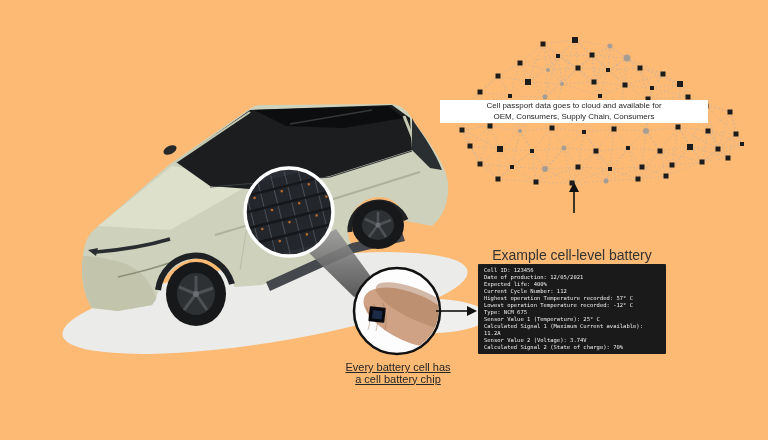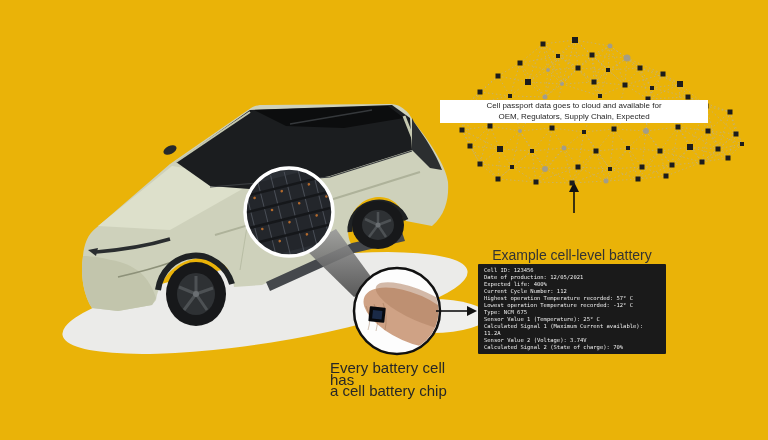--- a/index.html
+++ b/index.html
@@ -1,30 +1,30 @@
 <!DOCTYPE html>
 <html style="--car-body: #ced1bb; --car-body-shade: #c2c5ac; --hood-highlight: #dde0cb; --glass: #1b1d1f; --roof: #0c0d0e; --terminal-bg: #1a1a1a; --terminal-text: #ededed; --node-dark: #1c1c1c; --node-gray: #999999; --edge: #b0b0b0; --skin: #cfa285; --skin-shade: #b08262; --chip: #07090d; --beam-light: #9a9a9a; --beam-dark: #4a4a4a;"><head>
 <meta charset="utf-8">
 <style>
   html,body{margin:0;padding:0;background:#fff;}
-  #stage{position:relative;width:768px;height:440px;background:#eab308;overflow:hidden;
+  #stage{position:relative;width:768px;height:440px;background:#fdba74;overflow:hidden;
          font-family:"Liberation Sans",sans-serif;}
   #art{position:absolute;left:0;top:0;}
   .overlay{position:absolute;color:#222;}
   #cloud-label{left:440px;top:100px;width:268px;text-align:center;
                font-size:8px;line-height:10.5px;color:#1f1f1f;background:#fff;padding:1px 0;}
   #terminal-title{left:468px;top:247px;width:208px;text-align:center;
                   font-size:14px;color:#333;font-weight:500;}
   #terminal{left:478px;top:264px;width:188px;height:90px;box-sizing:border-box;
             background:var(--terminal-bg,#1a1a1a);color:var(--terminal-text,#ededed);
             padding:3px 6px;border-radius:1px;overflow:hidden;}
   #terminal .tline{font-family:"DejaVu Sans Mono",monospace;font-size:5.5px;line-height:7px;
                    white-space:nowrap;}
-  #chip-caption{left:330px;top:362px;width:136px;text-align:left;
-                font-size:15px;line-height:11.5px;color:#272727;}
+  #chip-caption{left:330px;top:362px;width:136px;text-align:center;
+                font-size:11px;line-height:11.5px;color:#272727;text-decoration:underline;}
 </style>
 </head>
 <body>
 
 <div id="stage">
 
   <svg id="art" width="768" height="440" viewBox="0 0 768 440">
     <defs>
       <linearGradient id="beamGrad" x1="0" y1="0" x2="0" y2="1">
         <stop offset="0" style="stop-color:var(--beam-light)"></stop>
@@ -497,21 +497,21 @@
         <rect x="533.5" y="179.5" width="5" height="5" fill="#1c1c1c"></rect>
         <rect x="569.5" y="180.5" width="5" height="5" fill="#1c1c1c"></rect>
         <circle cx="606" cy="181" r="2.5" fill="#999999" opacity="0.85"></circle>
         <rect x="635.5" y="176.5" width="5" height="5" fill="#1c1c1c"></rect>
         <rect x="663.5" y="173.5" width="5" height="5" fill="#1c1c1c"></rect>
       </g>
   </svg>
 
   <div class="overlay" id="cloud-label">
     <div>Cell passport data goes to cloud and available for</div>
-    <div>OEM, Regulators, Supply Chain, Expected</div>
+    <div>OEM, Consumers, Supply Chain, Consumers</div>
   </div>
 
   <div class="overlay" id="terminal-title">Example cell-level battery passport on chip</div>
 
   <div class="overlay" id="terminal">
       <div class="tline">Cell ID: 123456</div>
       <div class="tline">Date of production: 12/05/2021</div>
       <div class="tline">Expected life: 400%</div>
       <div class="tline">Current Cycle Number: 112</div>
       <div class="tline">Highest operation Temperature recorded: 57° C</div>

